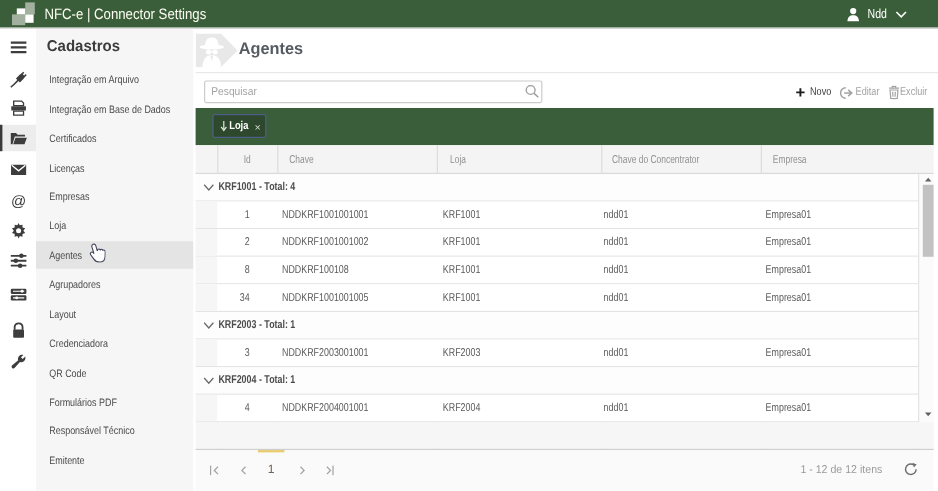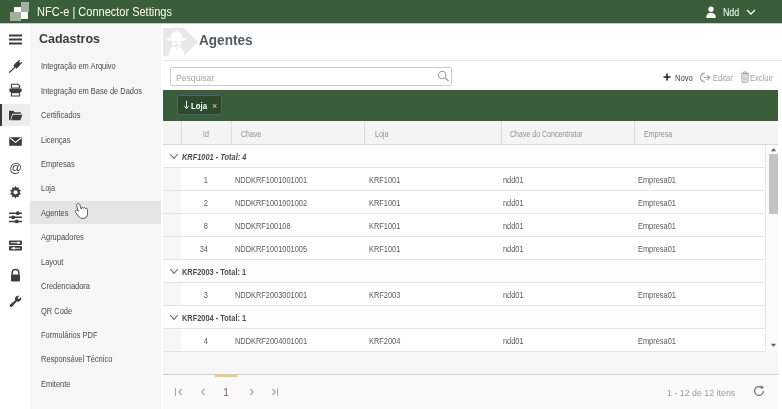--- a/index.html
+++ b/index.html
@@ -212,21 +212,21 @@
       <div class="hl" style="left:181px;width:50px;top:133.3px;text-align:center;transform-origin:50% 0;">Id</div>
       <div class="hl" style="left:241px;top:133.3px;">Chave</div>
       <div class="hl" style="left:374.8px;top:133.3px;">Loja</div>
       <div class="hl" style="left:509.6px;top:133.3px;">Chave do Concentrator</div>
       <div class="hl" style="left:644px;top:133.3px;">Empresa</div>
       <div class="hvb" style="left:181px;"></div>
       <div class="hvb" style="left:231px;"></div>
       <div class="hvb" style="left:364px;"></div>
       <div class="hvb" style="left:501px;"></div>
       <div class="hvb" style="left:634px;"></div>
-      <div class="grow" style="top:145px;font-style:italic;">
+      <div class="grow" style="top:145px;">
         <svg style="position:absolute;left:6px;top:8px;" width="10" height="7" viewBox="0 0 10 7">
           <path d="M1.2 1 L5 5.3 L8.8 1" fill="none" stroke="#6a6a6a" stroke-width="1.1"></path>
         </svg>
         <div class="gtx">KRF1001 - Total: 4</div>
       </div>
       <div class="row" style="top:168px;">
         <div class="indent"></div>
         <div class="cid">1</div>
         <div class="ctx" style="left:71.5px;">NDDKRF1001001001</div>
         <div class="ctx" style="left:206px;">KRF1001</div>

